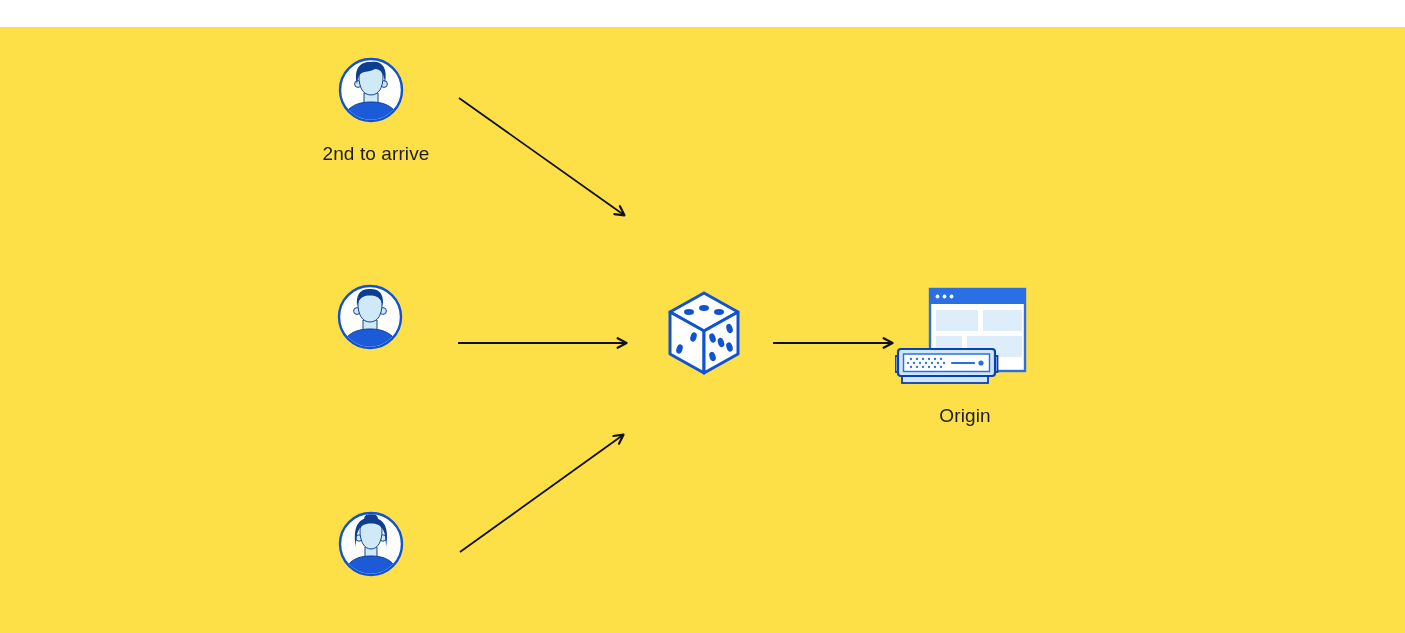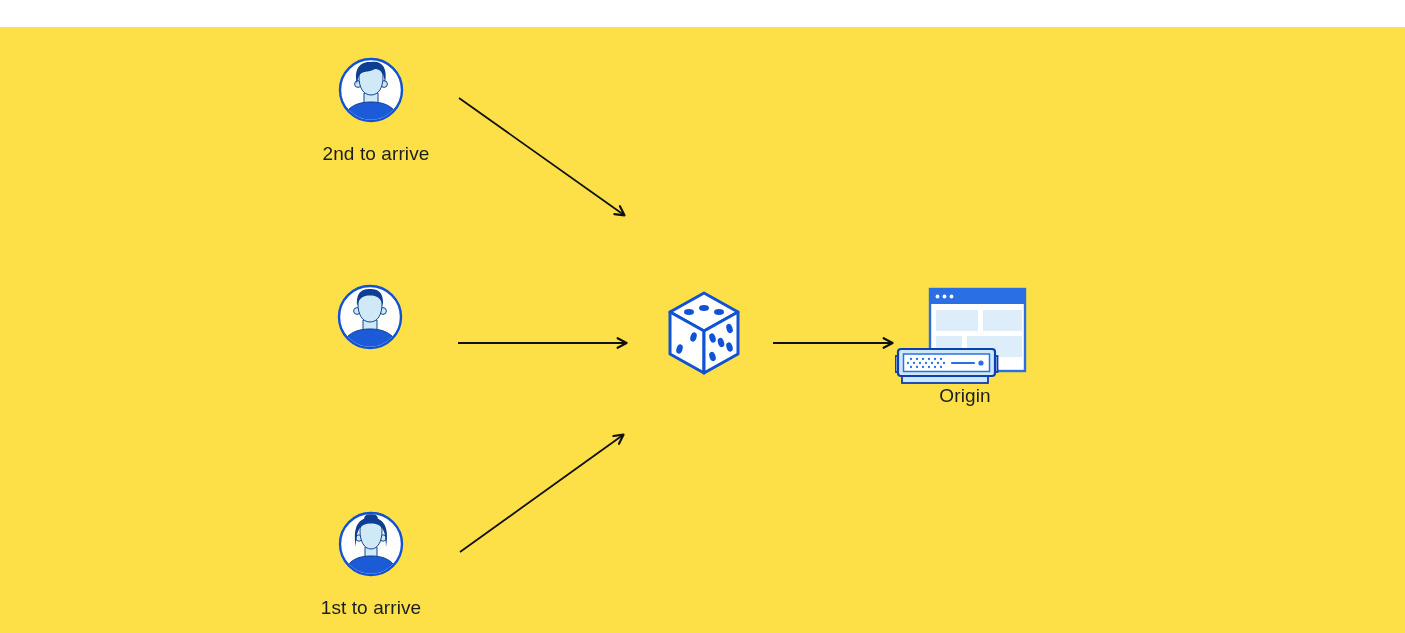--- a/index.html
+++ b/index.html
@@ -100,21 +100,20 @@
         <ellipse cx="33" cy="8" rx="7" ry="5.5" fill="#0d3e92"></ellipse>
         <path d="M27,36 h12 v12 h-12 z" fill="#cfe9f6" stroke="#17458f" stroke-width="1"></path>
         <path d="M5,66 C8,50 19,45 33,45 C47,45 58,50 61,66 Z" fill="#1b5bd7" stroke="#0d3e92" stroke-width="1"></path>
         <circle cx="21" cy="27" r="3.2" fill="#cfe9f6" stroke="#17458f" stroke-width="1"></circle>
         <circle cx="45" cy="27" r="3.2" fill="#cfe9f6" stroke="#17458f" stroke-width="1"></circle>
         <path d="M22,20 C22,12.5 26.5,9.5 33,9.5 C39.5,9.5 44,12.5 44,20 C44,30 40,38 33,38 C26,38 22,30 22,20 Z" fill="#cfe9f6" stroke="#17458f" stroke-width="1"></path>
         <path d="M18,36 C14,14 22,6.5 33,6.5 C44,6.5 52,14 48,36 C48,19 44,12.5 33,12.5 C22,12.5 18,19 18,36 Z" fill="#0d3e92"></path>
       </g>
     </svg>
   </div>
-  <div class="node-label" style="left:261px; top:570px;">1st to arrive</div>
 
   <div class="abs" style="left:665px; top:263px; width:78px; height:86px;">
     <svg width="78" height="86" viewBox="0 0 78 86">
       <g stroke="#1152d4" stroke-width="3" stroke-linejoin="round" fill="#ffffff">
         <path d="M39,3 L73,22 L39,41 L5,22 Z"></path>
         <path d="M5,22 L39,41 L39,83 L5,64 Z"></path>
         <path d="M73,22 L39,41 L39,83 L73,64 Z"></path>
       </g>
       <g fill="#1152d4">
 
@@ -175,15 +174,15 @@
           <circle cx="28" cy="84" r="1.15"></circle>
             <circle cx="34" cy="84" r="1.15"></circle>
           <circle cx="40" cy="84" r="1.15"></circle>
             <circle cx="46" cy="84" r="1.15"></circle>
         </g>
         <line x1="57" y1="80" x2="79" y2="80" stroke="#2b6fe4" stroke-width="2.2" stroke-linecap="round"></line>
         <circle cx="86" cy="80" r="2.6" fill="#2b6fe4"></circle>
       </g>
     </svg>
   </div>
-  <div class="node-label" style="left:855px; top:358px;">Origin</div>
+  <div class="node-label" style="left:855px; top:378px;">Origin</div>
 
 </div>
 
 </body></html>

